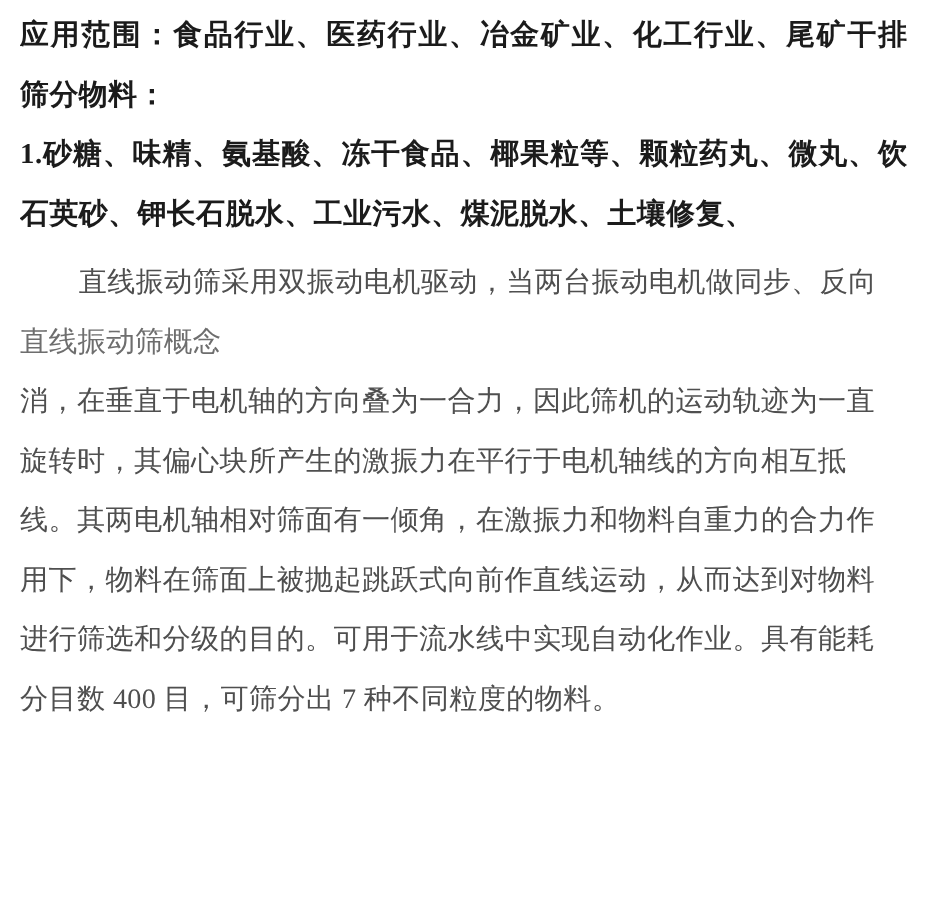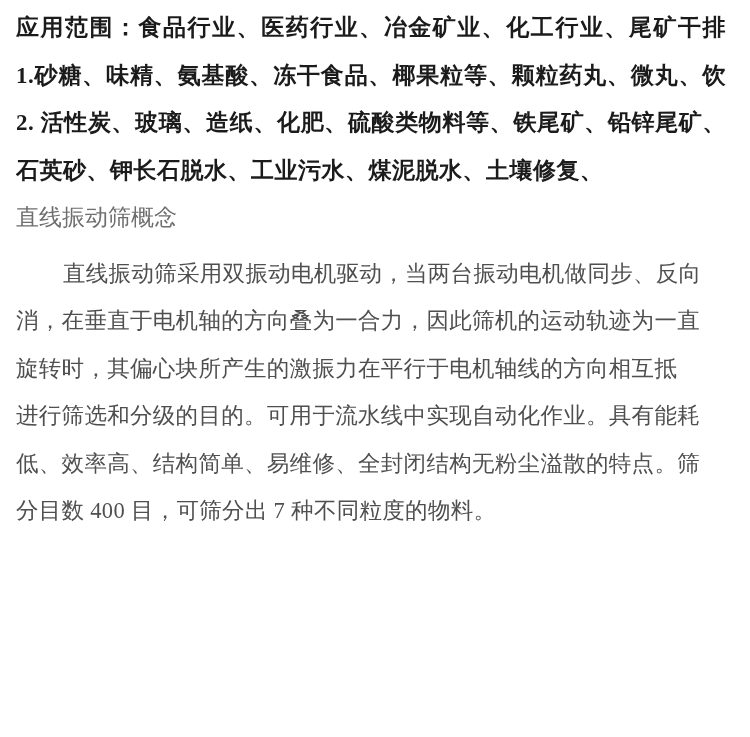--- a/index.html
+++ b/index.html
@@ -56,24 +56,25 @@
     text-indent: 47px;
   }
 </style>
 </head>
 <body>
 
 <div class="page">
   <div>
 
   <div class="line bold jfull">应用范围：食品行业、医药行业、冶金矿业、化工行业、尾矿干排</div>
+      <div class="line bold">筛分物料：</div>
       <div class="line bold jfull">1.砂糖、味精、氨基酸、冻干食品、椰果粒等、颗粒药丸、微丸、饮</div>
-      <div class="line bold jfull">2. 活性炭、玻璃、造纸、化肥、硫酸类物料等、铁尾矿、铅锌尾矿、</div>
       <div class="line bold">石英砂、钾长石脱水、工业污水、煤泥脱水、土壤修复、</div>
+      <div class="line body first">直线振动筛采用双振动电机驱动，当两台振动电机做同步、反向</div>
       <div class="line heading">直线振动筛概念</div>
-      <div class="line body first">直线振动筛采用双振动电机驱动，当两台振动电机做同步、反向</div>
       <div class="line body">消，在垂直于电机轴的方向叠为一合力，因此筛机的运动轨迹为一直</div>
       <div class="line body">旋转时，其偏心块所产生的激振力在平行于电机轴线的方向相互抵</div>
+      <div class="line body">线。其两电机轴相对筛面有一倾角，在激振力和物料自重力的合力作</div>
+      <div class="line body">用下，物料在筛面上被抛起跳跃式向前作直线运动，从而达到对物料</div>
       <div class="line body">进行筛选和分级的目的。可用于流水线中实现自动化作业。具有能耗</div>
-      <div class="line body">低、效率高、结构简单、易维修、全封闭结构无粉尘溢散的特点。筛</div>
       <div class="line body">分目数 400 目，可筛分出 7 种不同粒度的物料。</div>
     </div>
 </div>
 
 </body></html>

